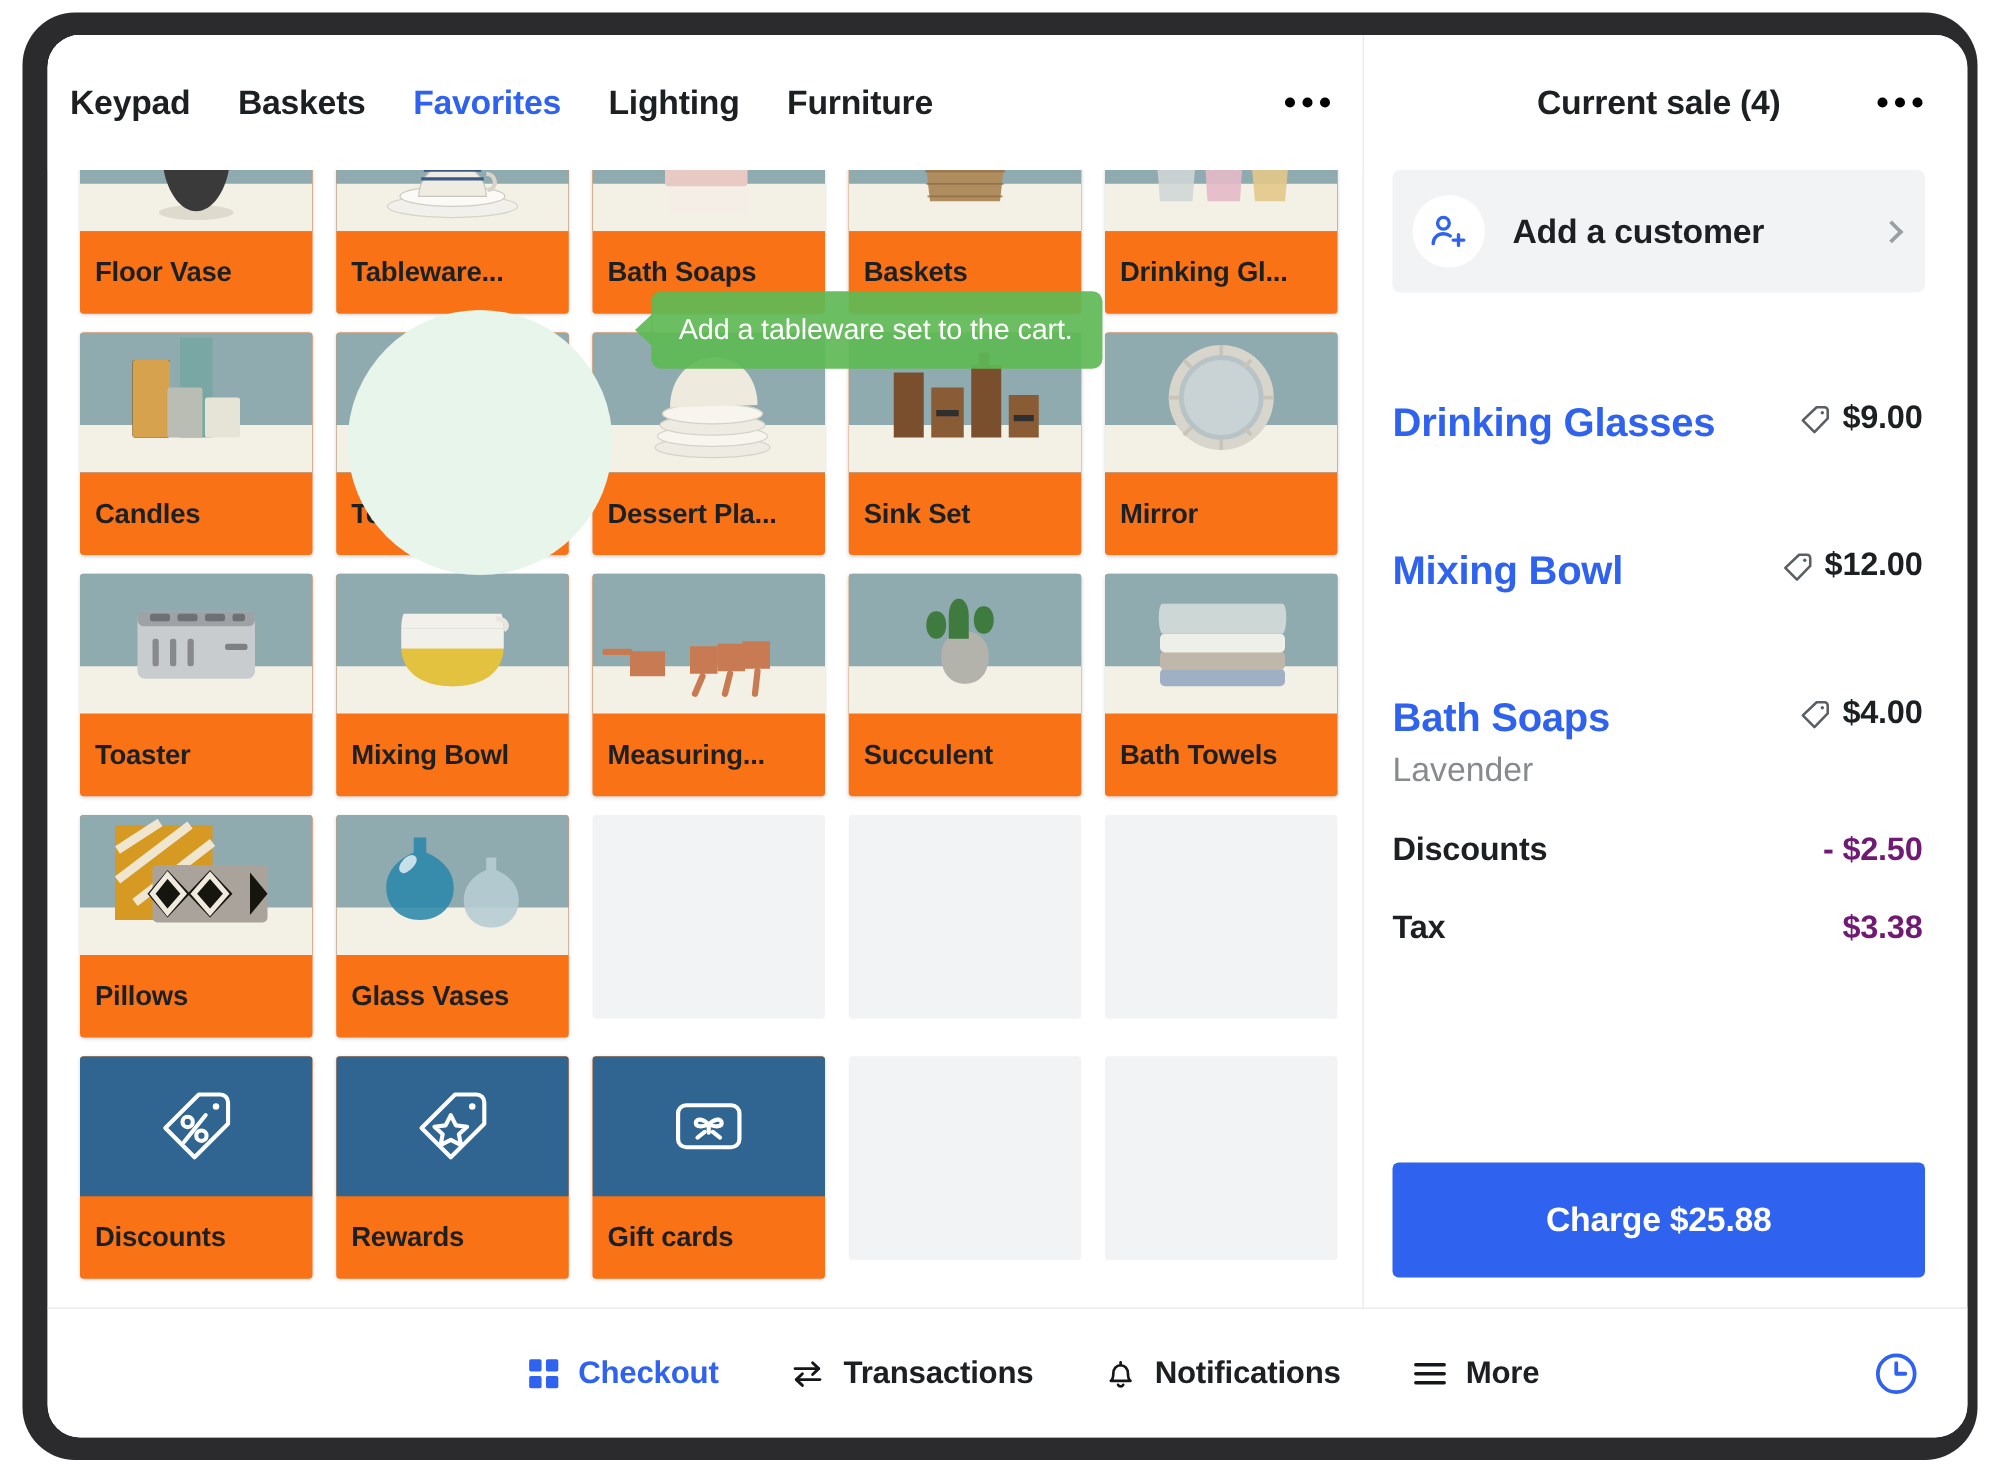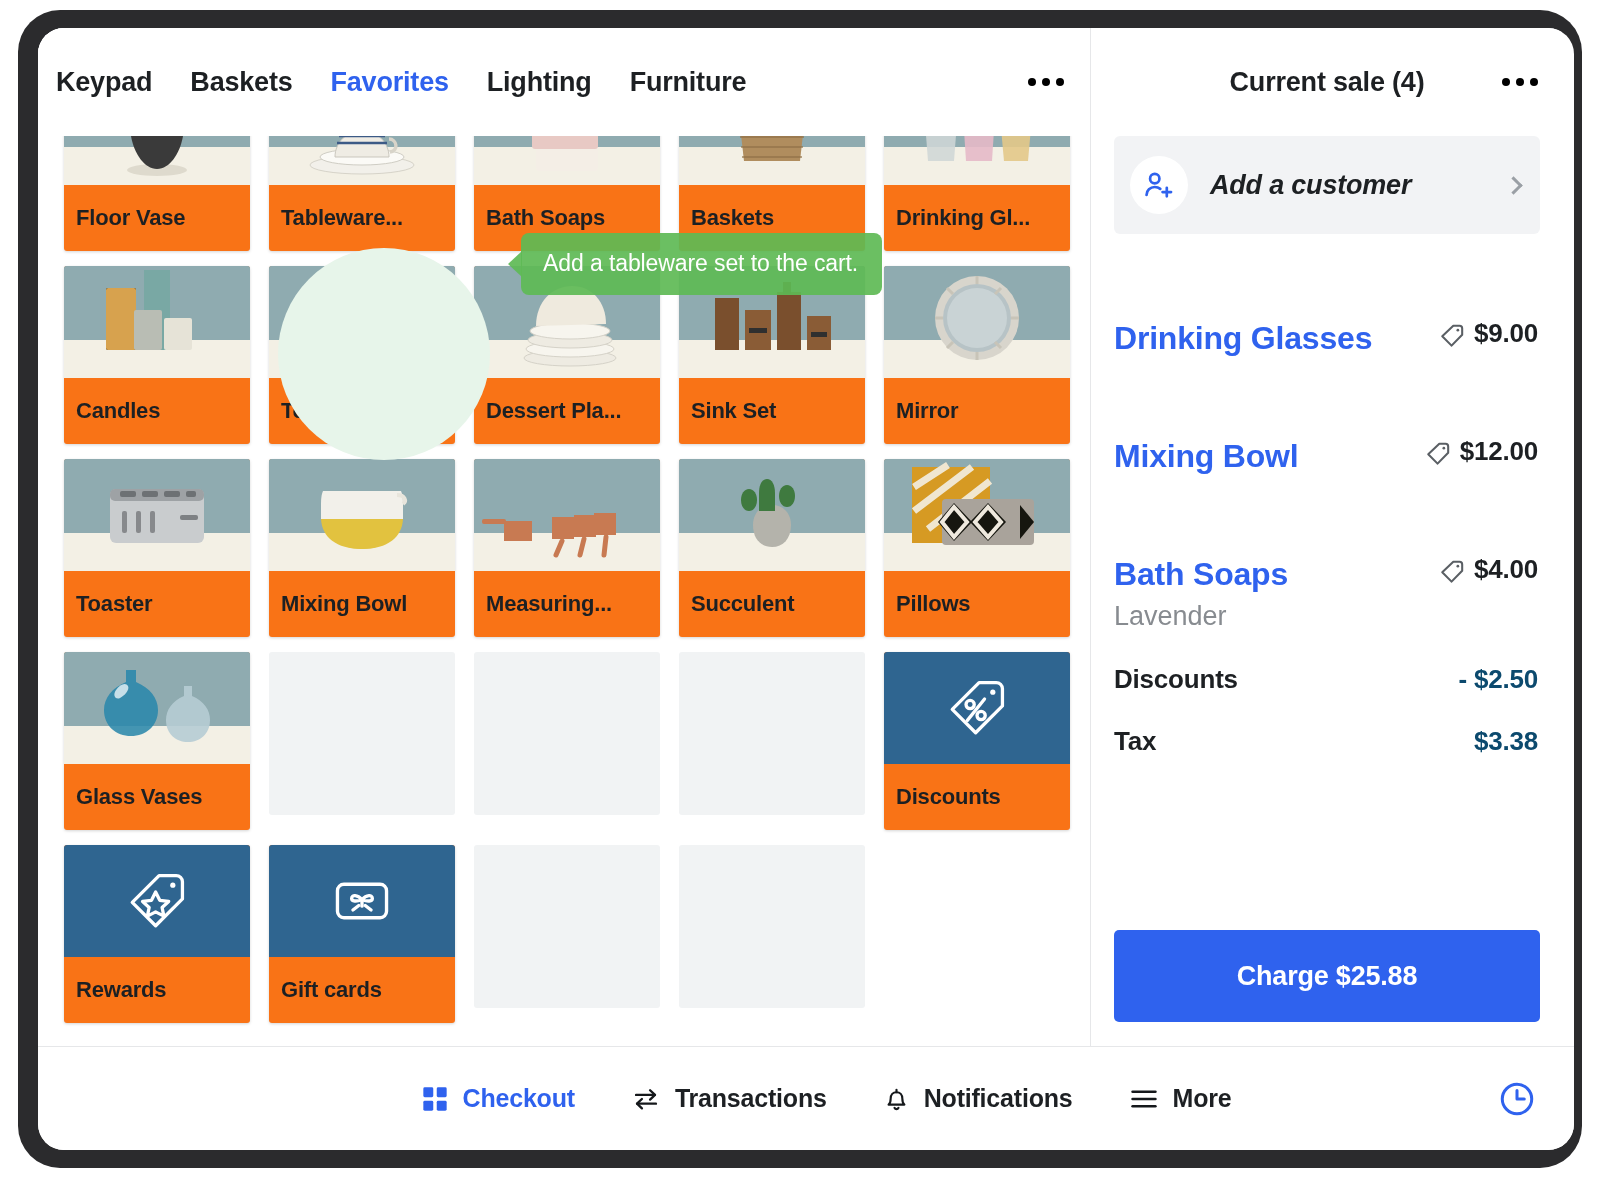--- a/index.html
+++ b/index.html
@@ -176,21 +176,20 @@
   .sale-more i { width: 8px; height: 8px; border-radius: 50%; background: #000; display:block; }
 
   .add-customer {
     margin: 0 22px;
     height: 98px;
     background: #f2f3f5;
     border-radius: 6px;
     display: flex; align-items: center;
     padding: 0 20px 0 16px;
     cursor: pointer;
-    font-style: italic;
   }
   .avatar-circle {
     width: 58px; height: 58px;
     border-radius: 50%;
     background: #ffffff;
     display: flex; align-items: center; justify-content: center;
     flex: 0 0 auto;
   }
   .add-customer .ac-label {
     margin-left: 22px;
@@ -230,21 +229,21 @@
   }
   .item-sub {
     font-size: 27px; color: #878b90; font-weight: 400;
     margin-bottom: 32px;
   }
   .total-row {
     display: flex; align-items: baseline;
     margin-bottom: 31px;
   }
   .total-label { font-size: 26px; font-weight: 700; color: #1d2023; letter-spacing:-0.2px;}
-  .total-value { margin-left: auto; font-size: 26px; font-weight: 700; color: #0c4a6e; letter-spacing:-0.2px;}
+  .total-value { margin-left: auto; font-size: 26px; font-weight: 700; color: #701a75; letter-spacing:-0.2px;}
 
   .charge-wrap { padding: 0 22px 24px 22px; }
   .charge-btn {
     width: 100%; height: 92px;
     background: #2f62ee;
     border: none; border-radius: 5px;
     color: #fff; font-size: 27px; font-weight: 700;
     letter-spacing: -0.2px;
     font-family: "Liberation Sans", sans-serif;
     cursor: pointer;
@@ -505,20 +504,33 @@
                   <rect y="74" width="186" height="38" fill="#f3f0e5"></rect>
                   <path d="M74 66c0-12 8-20 19-20s19 8 19 20c0 14-8 22-19 22s-19-8-19-22z" fill="#b4b3ab"></path>
                   <g fill="#3f7a3f">
                     <path d="M88 20c5 0 8 6 8 14v18h-16V34c0-8 3-14 8-14z"></path>
                     <path d="M70 30c5 0 8 5 8 11s-3 11-8 11-8-5-8-11 3-11 8-11z"></path>
                     <path d="M108 26c5 0 8 5 8 11s-3 11-8 11-8-5-8-11 3-11 8-11z"></path>
                   </g>
                 </svg>
               </div>
               <div class="label">Succulent</div>
+            </div>
+            <div class="tile">
+              <div class="thumb">
+                <svg viewBox="0 0 186 112" width="186" height="112">
+                  <rect width="186" height="74" fill="#8fabb0"></rect>
+                  <rect y="74" width="186" height="38" fill="#f3f0e5"></rect>
+                  <rect x="44" y="76" width="100" height="14" rx="4" fill="#9fb0c4"></rect>
+                  <rect x="44" y="62" width="100" height="15" rx="4" fill="#bfb7a9"></rect>
+                  <rect x="44" y="48" width="100" height="15" rx="4" fill="#efefea"></rect>
+                  <path d="M46 24h96c4 0 4 22 0 24H46c-4-2-4-24 0-24z" fill="#cdd8d6"></path>
+                </svg>
+              </div>
+              <div class="label">Bath Towels</div>
             </div>
             <div class="tile">
               <div class="thumb">
                 <svg viewBox="0 0 186 112" width="186" height="112">
                   <rect width="186" height="74" fill="#8fabb0"></rect>
                   <rect y="74" width="186" height="38" fill="#f3f0e5"></rect>
                   <path d="M28 8h78v76H28z" fill="#d69a23"></path>
                   <g stroke="#f0e6d0" stroke-width="7">
                     <path d="M30 28l34-22M30 52l58-44M44 70l62-48M70 82l36-28"></path>
                   </g>

